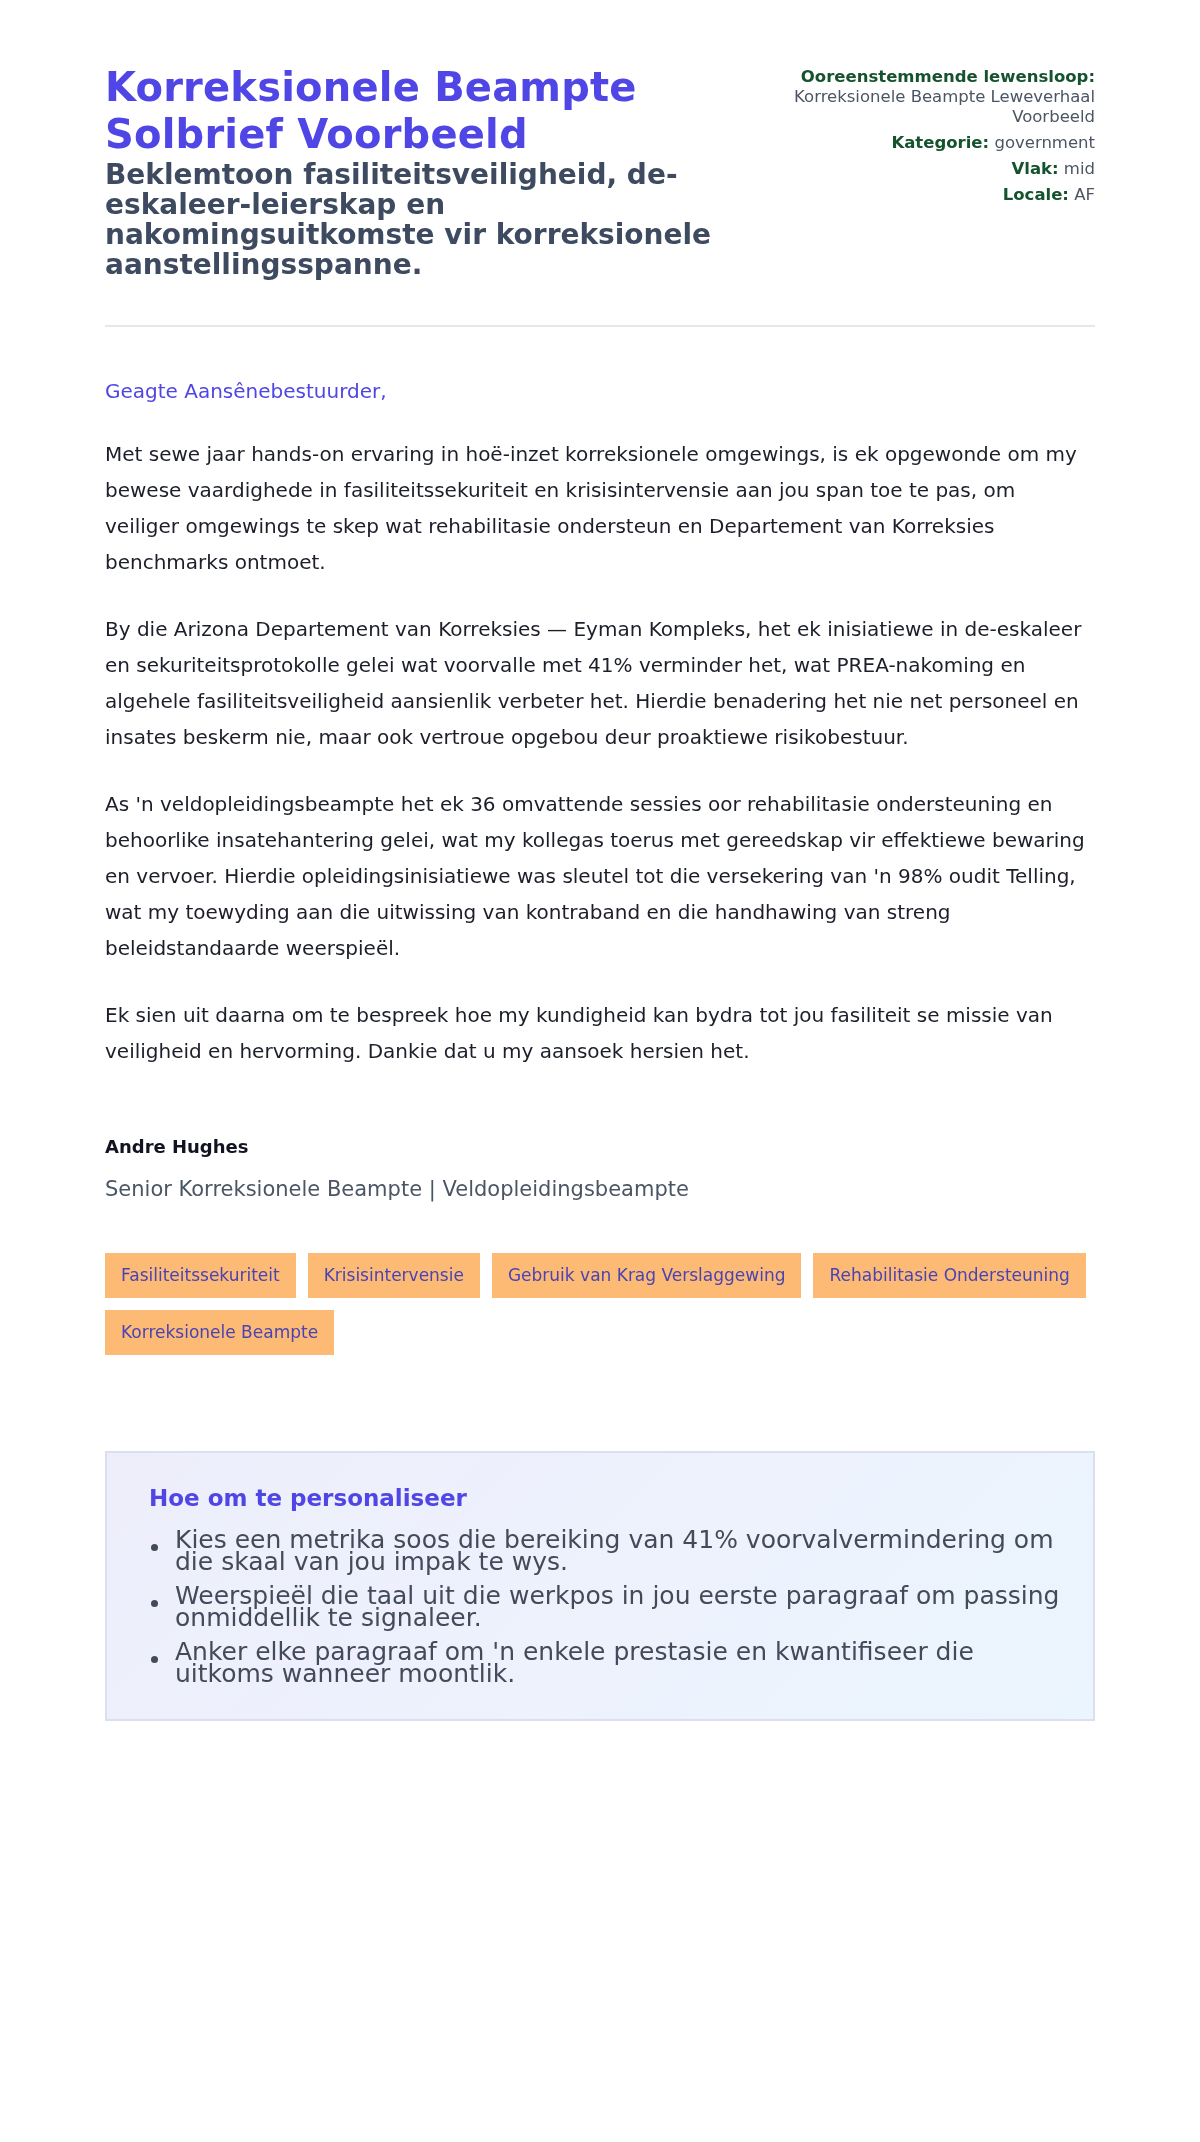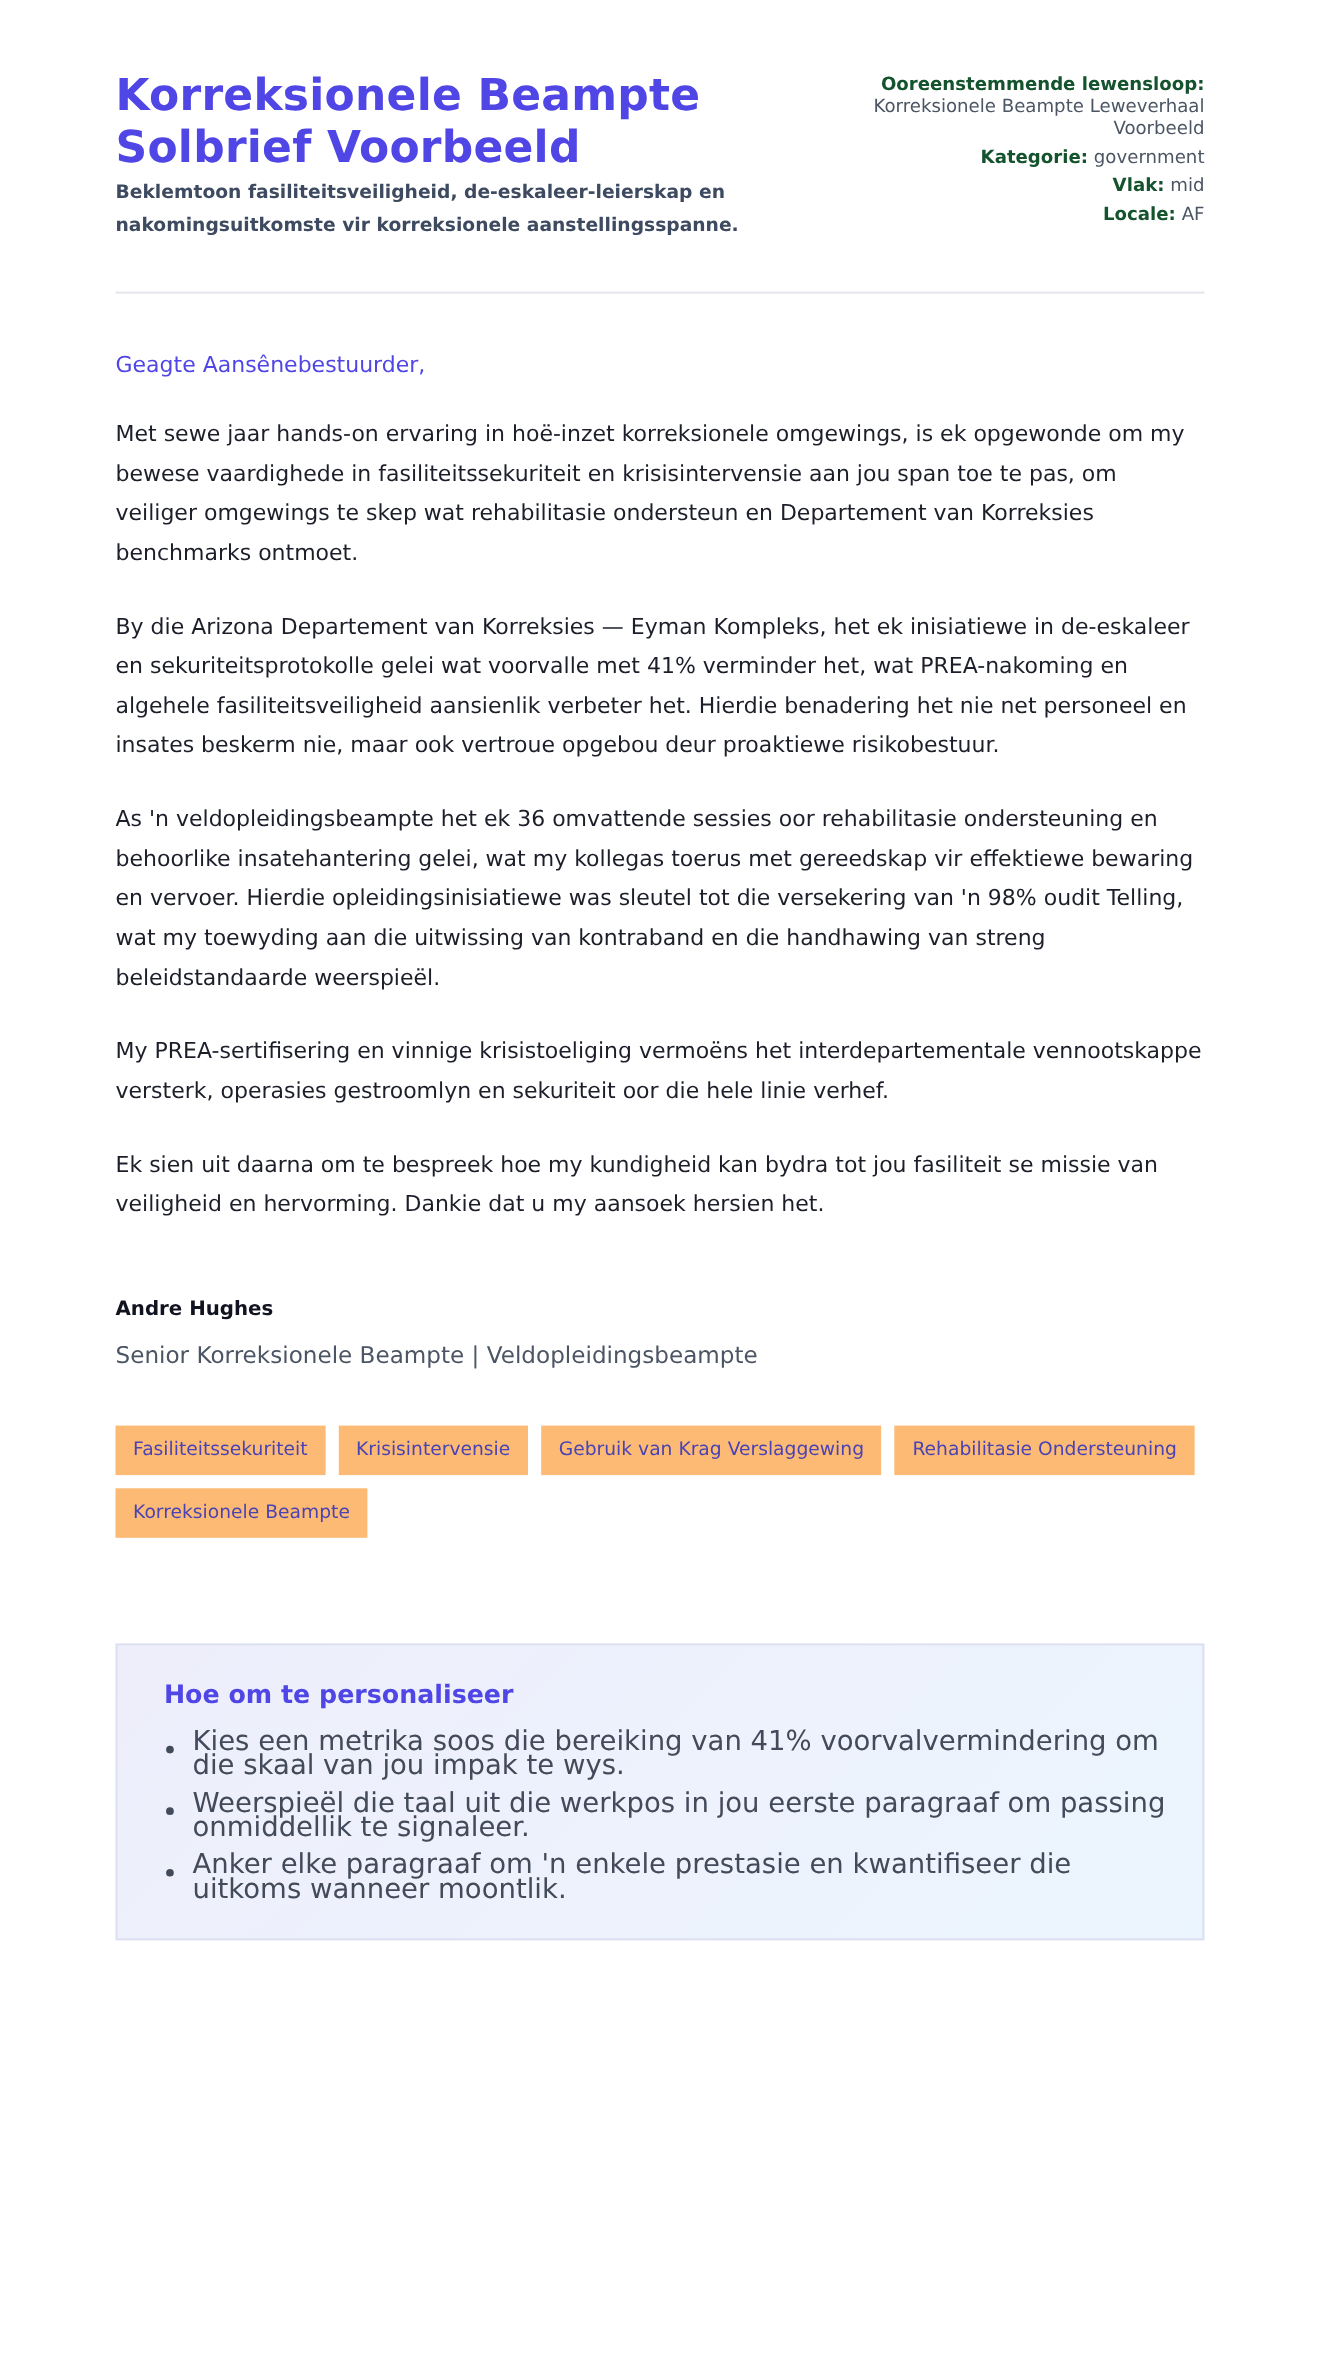--- a/index.html
+++ b/index.html
@@ -27,21 +27,21 @@
     .header-left { width: 660px; }
     .title {
       font-size: 40px;
       line-height: 47px;
       font-weight: bold;
       color: #4f46e5;
       letter-spacing: 0.2px;
     }
     .subtitle {
       margin-top: 2px;
-      font-size: 17px;
+      font-size: 28px;
       line-height: 30px;
       font-weight: bold;
       color: #3d4a60;
     }
     .meta {
       width: 310px;
       text-align: right;
       font-size: 16.5px;
       line-height: 20px;
       color: #4b5563;
@@ -159,21 +159,20 @@
         <span class="v">AF</span>
       </div>
     </div>
   </header>
 
   <section class="letter">
     <p class="salutation">Geagte Aansênebestuurder,</p>
     <p class="body-para">Met sewe jaar hands-on ervaring in hoë-inzet korreksionele omgewings, is ek opgewonde om my bewese vaardighede in fasiliteitssekuriteit en krisisintervensie aan jou span toe te pas, om veiliger omgewings te skep wat rehabilitasie ondersteun en Departement van Korreksies benchmarks ontmoet.</p>
     <p class="body-para">By die Arizona Departement van Korreksies — Eyman Kompleks, het ek inisiatiewe in de-eskaleer en sekuriteitsprotokolle gelei wat voorvalle met 41% verminder het, wat PREA-nakoming en algehele fasiliteitsveiligheid aansienlik verbeter het. Hierdie benadering het nie net personeel en insates beskerm nie, maar ook vertroue opgebou deur proaktiewe risikobestuur.</p>
     <p class="body-para">As 'n veldopleidingsbeampte het ek 36 omvattende sessies oor rehabilitasie ondersteuning en behoorlike insatehantering gelei, wat my kollegas toerus met gereedskap vir effektiewe bewaring en vervoer. Hierdie opleidingsinisiatiewe was sleutel tot die versekering van 'n 98% oudit Telling, wat my toewyding aan die uitwissing van kontraband en die handhawing van streng beleidstandaarde weerspieël.</p>
-    <p class="body-para">My PREA-sertifisering en vinnige krisistoeliging vermoëns het interdepartementale vennootskappe versterk, operasies gestroomlyn en sekuriteit oor die hele linie verhef.</p>
     <p class="body-para">Ek sien uit daarna om te bespreek hoe my kundigheid kan bydra tot jou fasiliteit se missie van veiligheid en hervorming. Dankie dat u my aansoek hersien het.</p>
 
     <div class="signature">
       <div class="sig-name">Andre Hughes</div>
       <div class="sig-title">Senior Korreksionele Beampte | Veldopleidingsbeampte</div>
     </div>
   </section>
 
   <div class="tags">
     <span class="tag">Fasiliteitssekuriteit</span>

